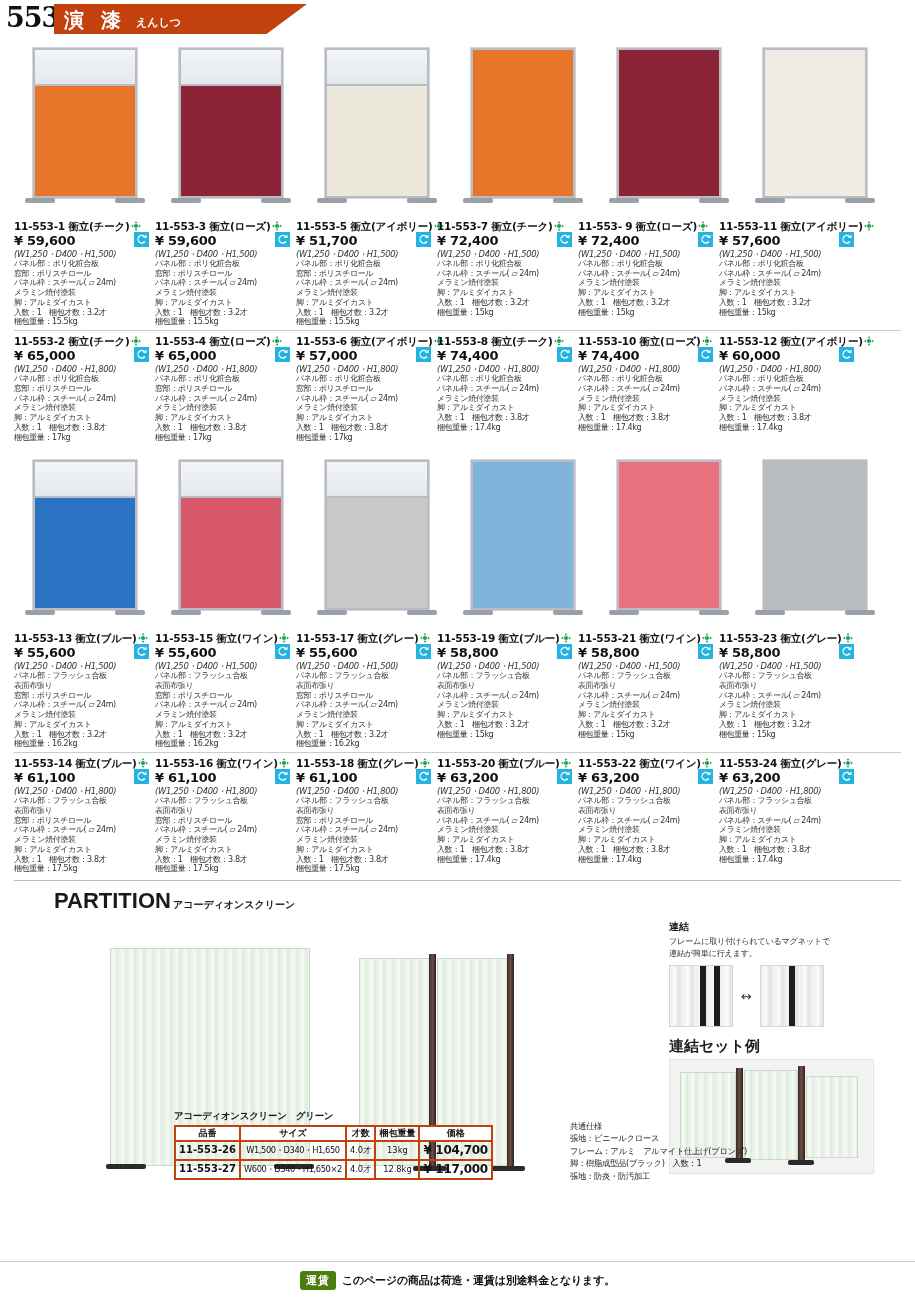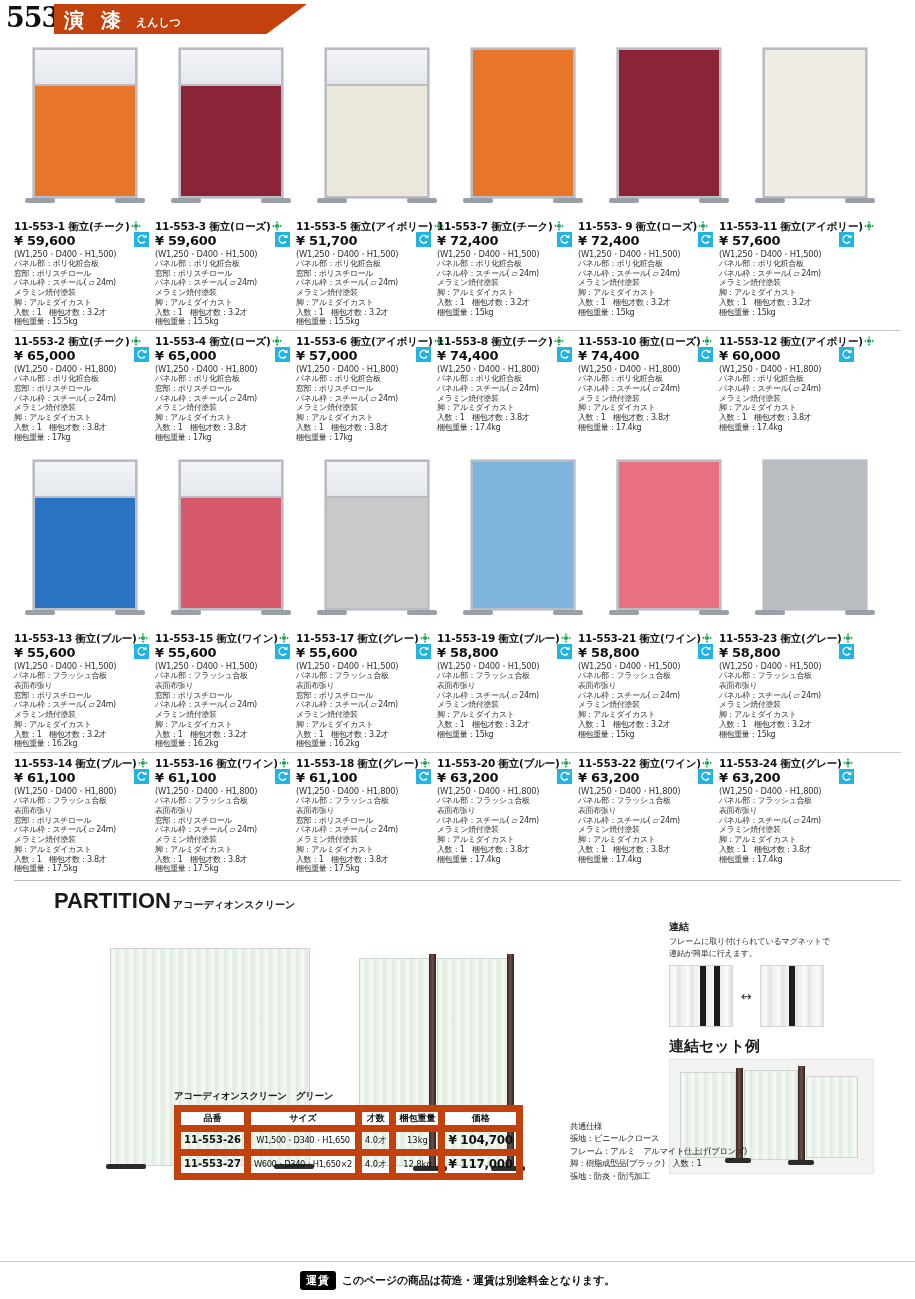--- a/index.html
+++ b/index.html
@@ -66,21 +66,21 @@
   .txt-row { display: flex; padding: 4px 14px 0 14px; }
   .prod { width: 141px; padding-right: 4px; position: relative; line-height: 1.22; }
   .prod .code {
     font-size: 10.5px; font-weight: bold; color: #111; white-space: nowrap;
     letter-spacing: -0.2px;
   }
   .prod .price {
     font-size: 13px; font-weight: bold; color: #111; letter-spacing: -0.3px;
     margin-top: 0px;
   }
-  .prod .dim { font-size: 8.4px; color: #333; letter-spacing: -0.3px; white-space: nowrap; }
+  .prod .dim { font-size: 8.4px; color: #333; letter-spacing: -0.3px; white-space: nowrap; font-style: italic; }
   .prod .spec { font-size: 8px; color: #333; letter-spacing: -0.4px; white-space: nowrap; }
   .prod .spec.ind { text-align: left; padding-right: 4px; }
   .icon-eco {
     display: inline-block; width: 10px; height: 10px;
     position: relative; vertical-align: -1px; margin-left: 1px;
   }
   .icon-eco svg { display: block; }
   .icon-return {
     position: absolute; right: 6px; top: 12px;
     width: 15px; height: 15px; background: #22b3e0;
@@ -126,39 +126,39 @@
   .set-photo {
     width: 205px; height: 115px; background: #f3f3f3; position: relative; overflow: hidden;
     border: 1px solid #e4e4e4;
   }
 
   
   .spec-wrap { position: absolute; left: 160px; bottom: 40px; }
   .spec-title { font-size: 9.5px; font-weight: bold; margin-bottom: 2px; letter-spacing: -0.3px; }
   table.spec { border-collapse: collapse; }
   table.spec th, table.spec td {
-    border: 7px solid #c2410c; padding: 1px 3px; text-align: center;
+    border: 2px solid #c2410c; padding: 1px 3px; text-align: center;
     font-size: 9px; color: #111; line-height: 1.25;
   }
   table.spec th { font-weight: bold; background: #fff; font-size: 9px; }
   table.spec td.code { font-weight: bold; font-size: 10px; }
   table.spec td.size { font-size: 8.3px; letter-spacing: -0.4px; white-space: nowrap; }
   table.spec td.sai { font-size: 8.3px; }
   table.spec td.wt { font-size: 8.3px; }
   table.spec td.price { font-weight: bold; font-size: 12px; letter-spacing: -0.3px; }
 
   .common-spec { position: absolute; left: 556px; bottom: 38px; width: 300px; }
   .common-spec div { font-size: 8.3px; line-height: 1.5; color: #222; letter-spacing: -0.3px; }
 
   
   .footer { position: absolute; left: 0; right: 0; bottom: 0; height: 38px; }
   .footer-rule { height: 1px; background: #c9ccd1; }
   .footer-inner { display: flex; align-items: center; justify-content: center; height: 37px; gap: 6px; }
   .unchin-badge {
-    background: #000000; color: #fff; font-size: 11px; font-weight: bold;
+    background: #4d7c0f; color: #fff; font-size: 11px; font-weight: bold;
     padding: 2px 6px; border-radius: 3px; letter-spacing: 1px;
   }
   .footer-text { font-size: 11px; color: #111; font-weight: bold; letter-spacing: -0.2px; }
 </style>
 </head>
 <body>
 
 <div class="page-header">
   <div class="page-number">553</div>
   <div class="header-band">

